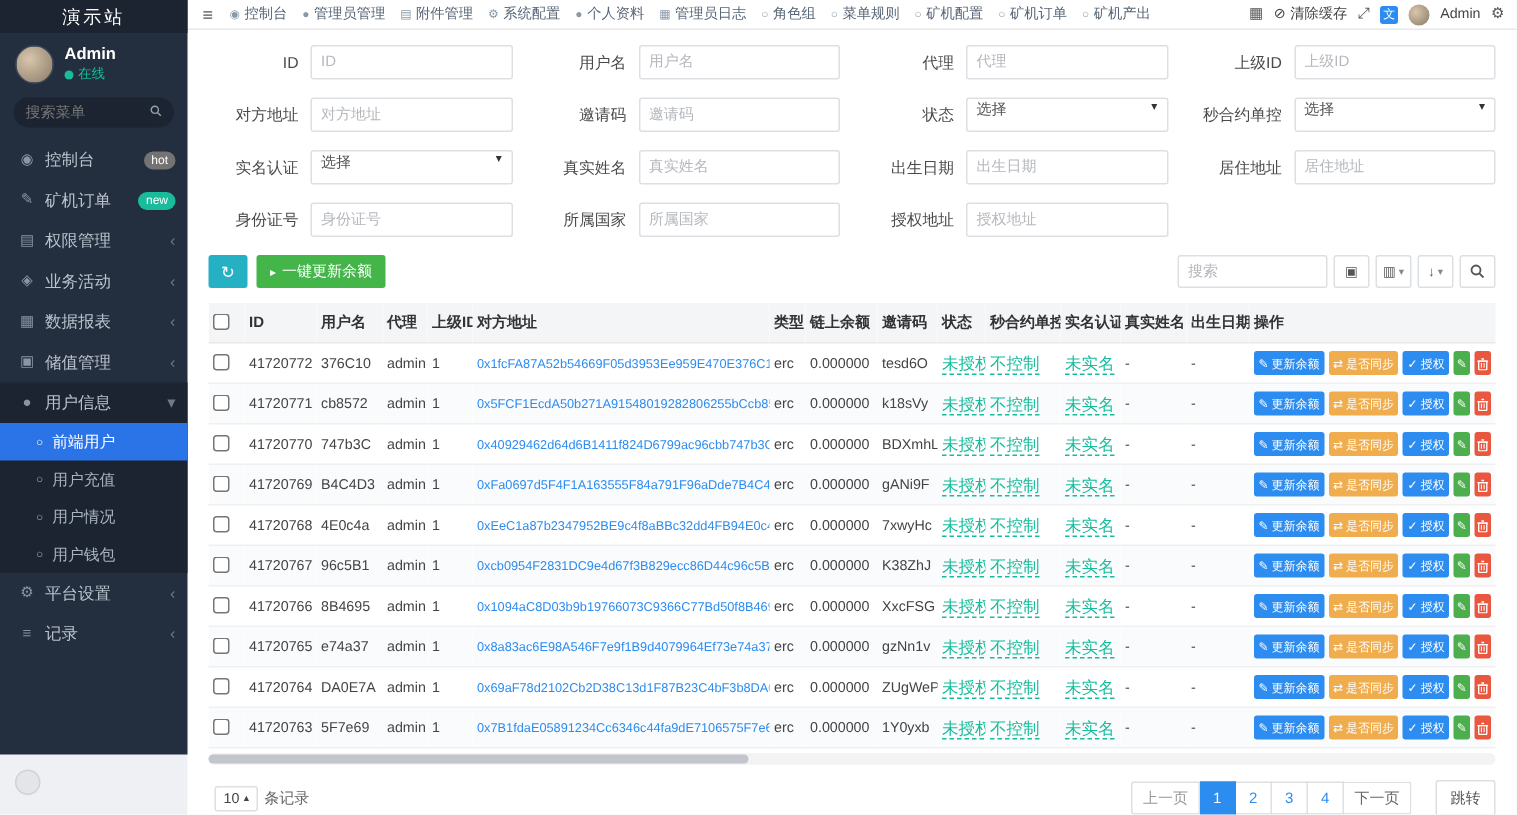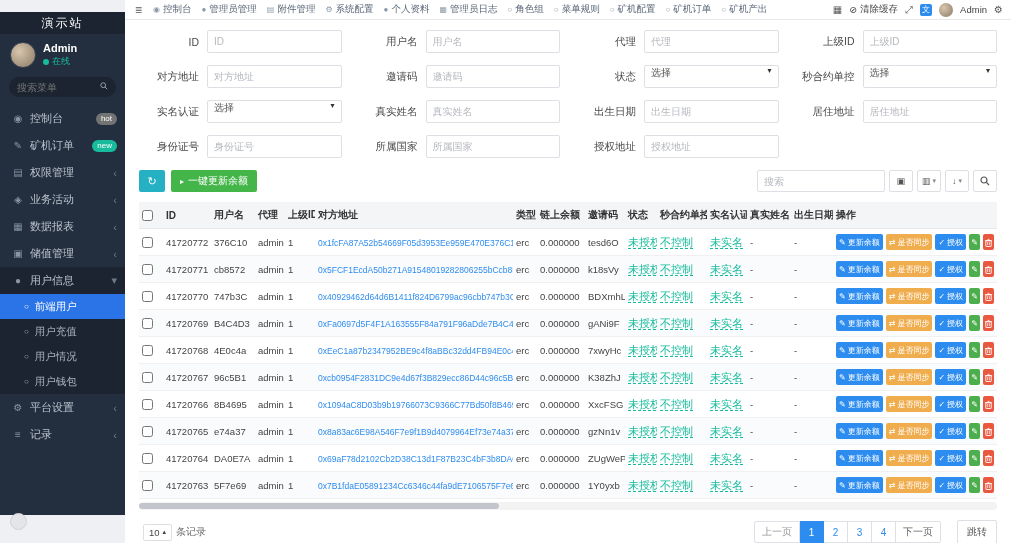--- a/index.html
+++ b/index.html
@@ -1,21 +1,21 @@
 <!DOCTYPE html>
 <html><head>
 <meta charset="utf-8">
 <style>
   * { box-sizing: border-box; margin: 0; padding: 0; }
   html, body { width: 1011px; height: 543px; }
   body { font-family: "Liberation Sans", "DejaVu Sans", sans-serif; background: #eef0f3; overflow: hidden; }
   .app { position: relative; width: 1011px; height: 543px; overflow: hidden; }
 
   
-  .sidebar { position: absolute; left: 0; top: 0; width: 125px; height: 503px; background: #232e3e; z-index: 5; margin-top: 12px; }
+  .sidebar { position: absolute; left: 0; top: 0; width: 125px; height: 503px; background: #232e3e; z-index: 5; }
   .brand { height: 22px; line-height: 22px; text-align: center; color: #ffffff; font-size: 12px; background: #1b2430; letter-spacing: 2px; }
   .user-panel { display: flex; align-items: center; gap: 7px; padding: 7px 10px 5px; }
   .avatar { width: 26px; height: 26px; border-radius: 50%; background: radial-gradient(circle at 35% 35%, #d8c6ae, #8a7a64); border: 1px solid #3a4656; flex-shrink: 0; }
   .uname { color: #ffffff; font-size: 11px; font-weight: bold; line-height: 14px; }
   .ustatus { font-size: 9px; color: #18bc9c; display: flex; align-items: center; }
   .status-dot { display: inline-block; width: 6px; height: 6px; border-radius: 50%; background: #18bc9c; margin-right: 3px; }
   .side-search { margin: 4px 9px 8px; background: #1b2430; border-radius: 10px; height: 20px; display: flex; align-items: center; padding: 0 8px; }
   .side-search input { flex: 1; background: transparent; border: none; outline: none; color: #93a1b1; font-size: 10px; width: 70px; }
   .side-search .sicon { color: #93a1b1; font-size: 9px; }
   .menu { list-style: none; }
@@ -58,21 +58,21 @@
   .f-select .caret { color: #333; font-size: 8px; }
   .form-btns { display: flex; gap: 6px; width: 100%; justify-content: center; align-items: center; }
   .btn-submit { background: #2d8cf0; color: #fff; border: none; border-radius: 2px; font-size: 10.5px; padding: 5px 12px; cursor: pointer; }
   .btn-reset { background: #fff; color: #555; border: 1px solid #dcdfe3; border-radius: 2px; font-size: 10.5px; padding: 4px 12px; cursor: pointer; }
 
   .toolbar { display: flex; align-items: center; margin-top: 12px; gap: 6px; }
   .btn-refresh { width: 26px; height: 22px; background: #26b0c4; color: #fff; border: none; border-radius: 2px; font-size: 11px; cursor: pointer; display: flex; align-items: center; justify-content: center; }
   .btn-green { height: 22px; background: #44b549; color: #fff; border: none; border-radius: 2px; font-size: 10px; padding: 0 9px; display: flex; align-items: center; gap: 4px; cursor: pointer; }
   .btn-green .picon { font-size: 8px; }
   .toolbar-right { margin-left: auto; display: flex; align-items: center; gap: 4px; }
-  .tb-search { width: 128px; height: 22px; border: 1px solid #dcdfe3; border-radius: 2px; font-size: 10px; padding: 0 6px; outline: none; }
+  .tb-search { width: 100px; height: 22px; border: 1px solid #dcdfe3; border-radius: 2px; font-size: 10px; padding: 0 6px; outline: none; }
   .tb-search::placeholder { color: #b5b8bd; }
   .tool-btn { min-width: 24px; height: 22px; border: 1px solid #dcdfe3; background: #fff; border-radius: 2px; display: flex; align-items: center; justify-content: center; gap: 2px; font-size: 9px; color: #555; cursor: pointer; padding: 0 4px; }
   .tool-btn .tcaret { font-size: 7px; color: #888; }
 
   
   .data-table { width: 100%; border-collapse: collapse; margin-top: 10px; table-layout: fixed; }
   .data-table th { background: #f4f5f7; font-size: 10px; color: #333; font-weight: bold; padding: 6px 3px; text-align: left; border-bottom: 1px solid #e8e8e8; white-space: nowrap; overflow: hidden; }
   .data-table td { font-size: 9.5px; color: #444; padding: 5px 3px; border-bottom: 1px solid #f0f0f0; white-space: nowrap; overflow: hidden; background: #fff; }
   .data-table tbody tr:nth-child(even) td { background: #fafbfc; }
   .cb { width: 11px; height: 11px; cursor: pointer; vertical-align: middle; }

